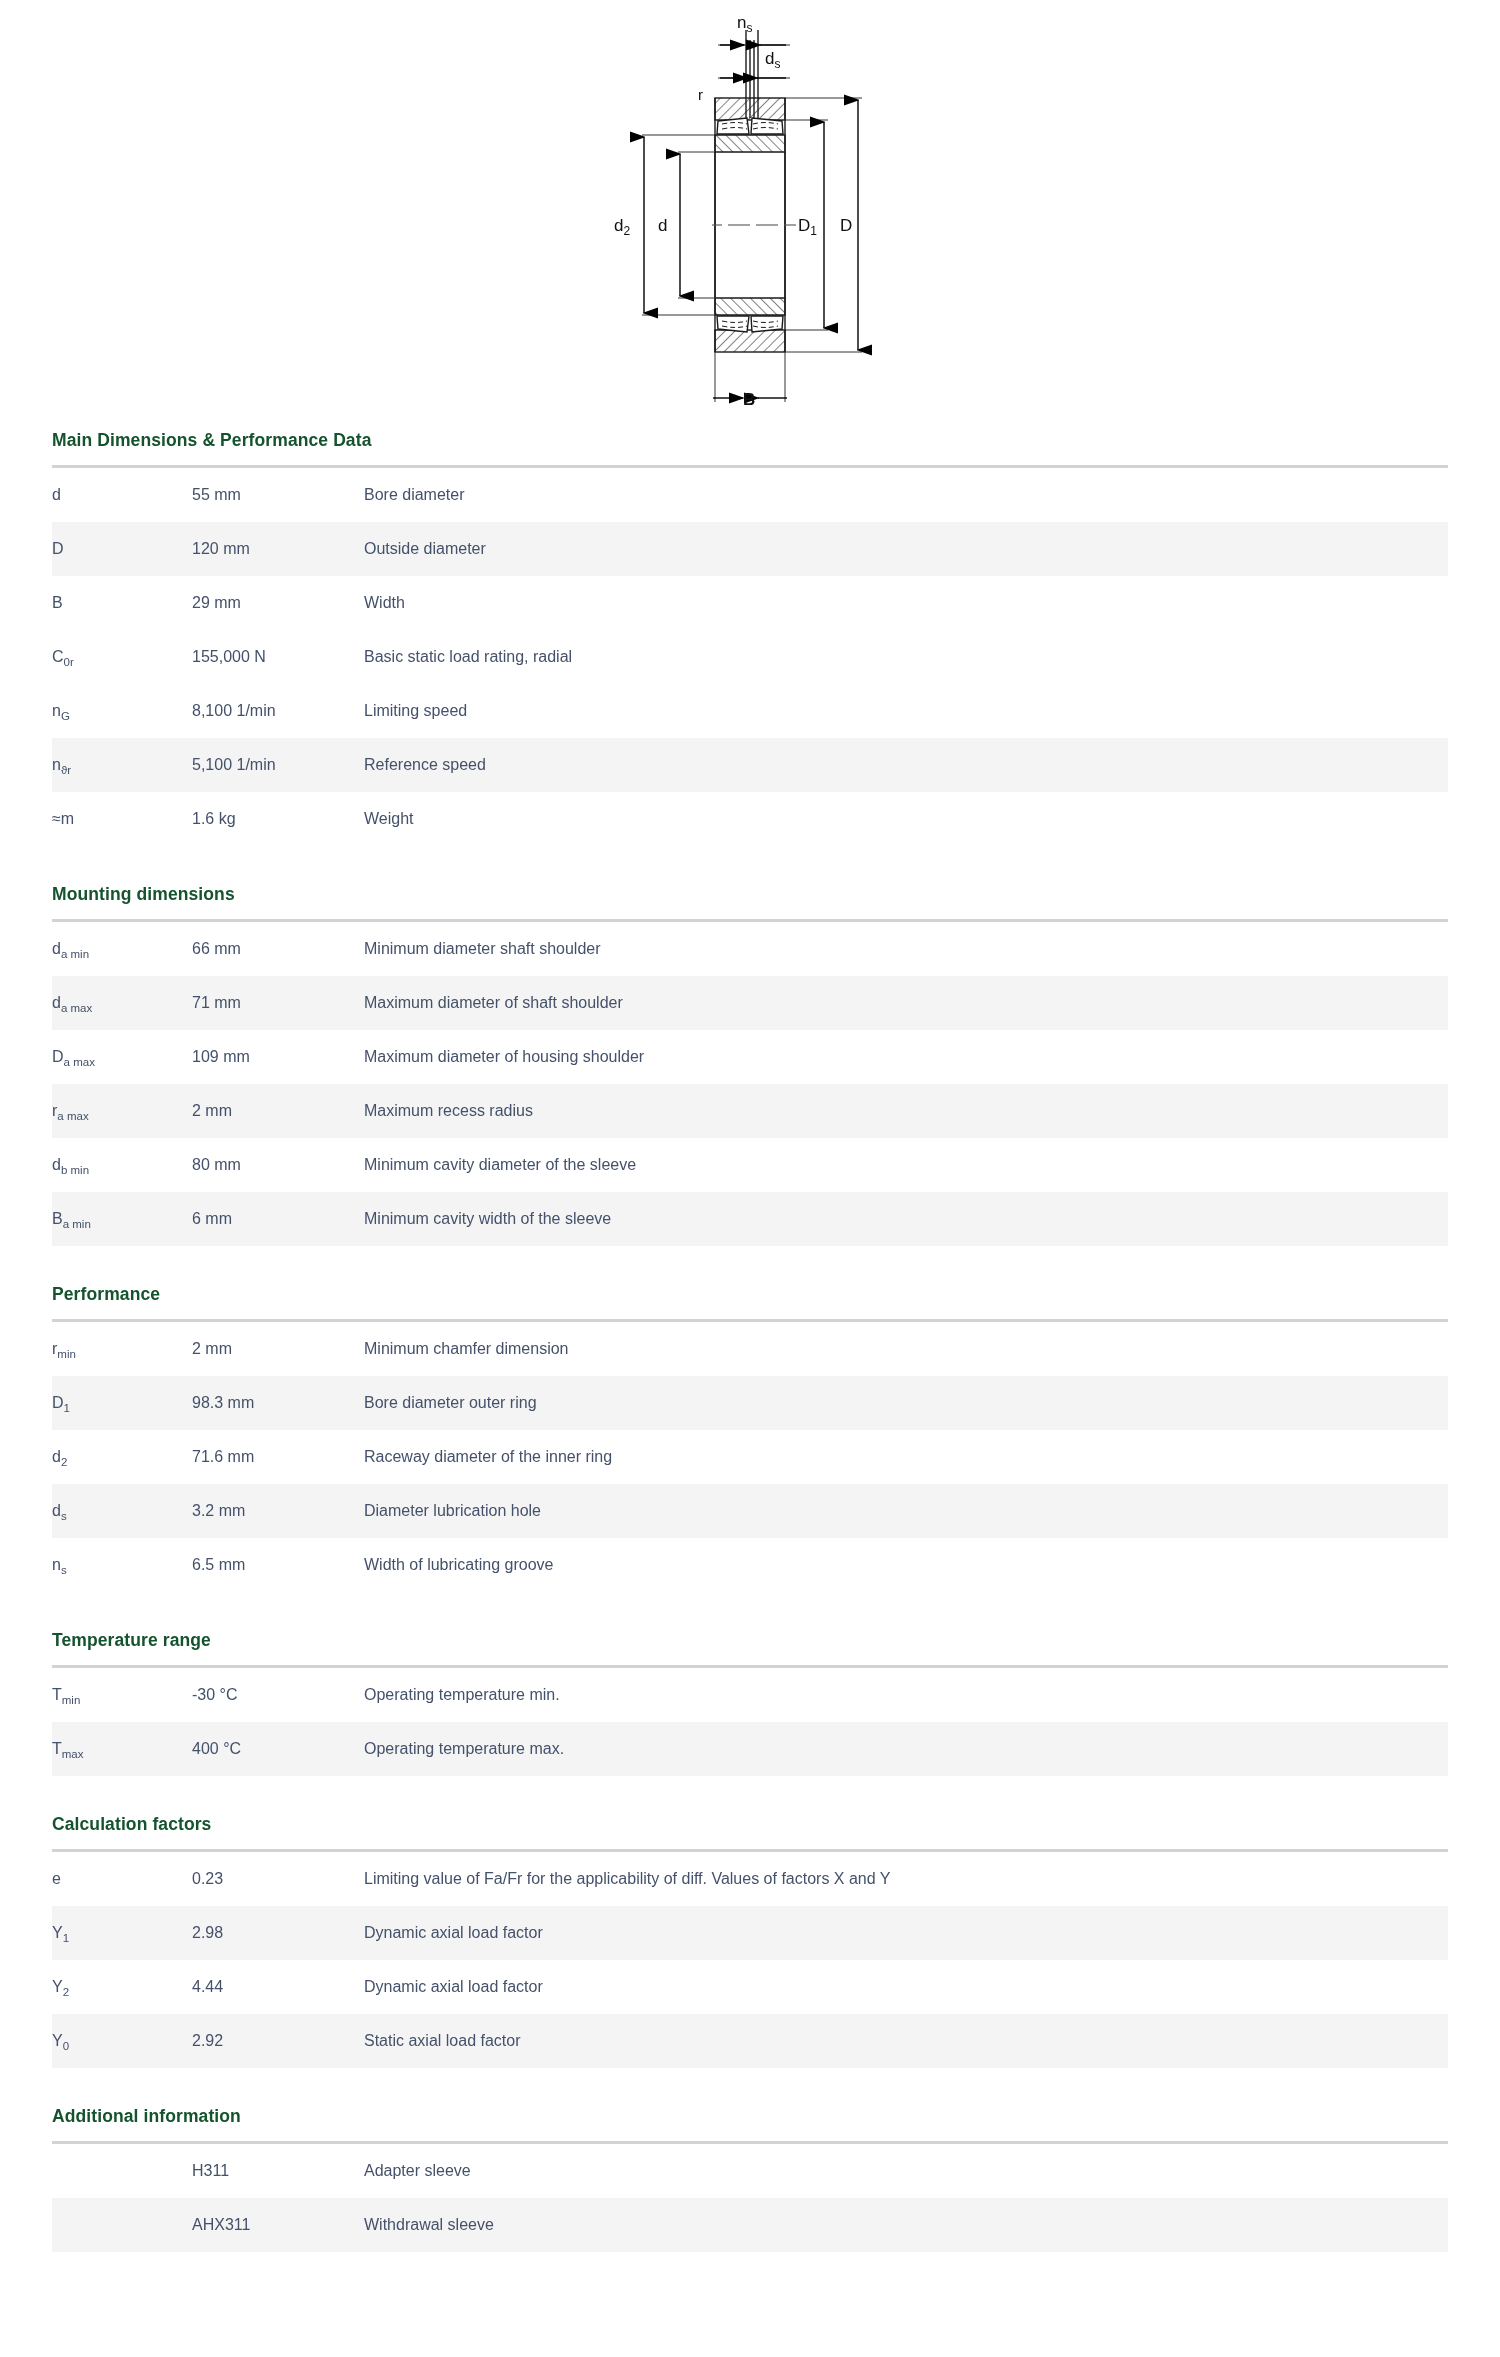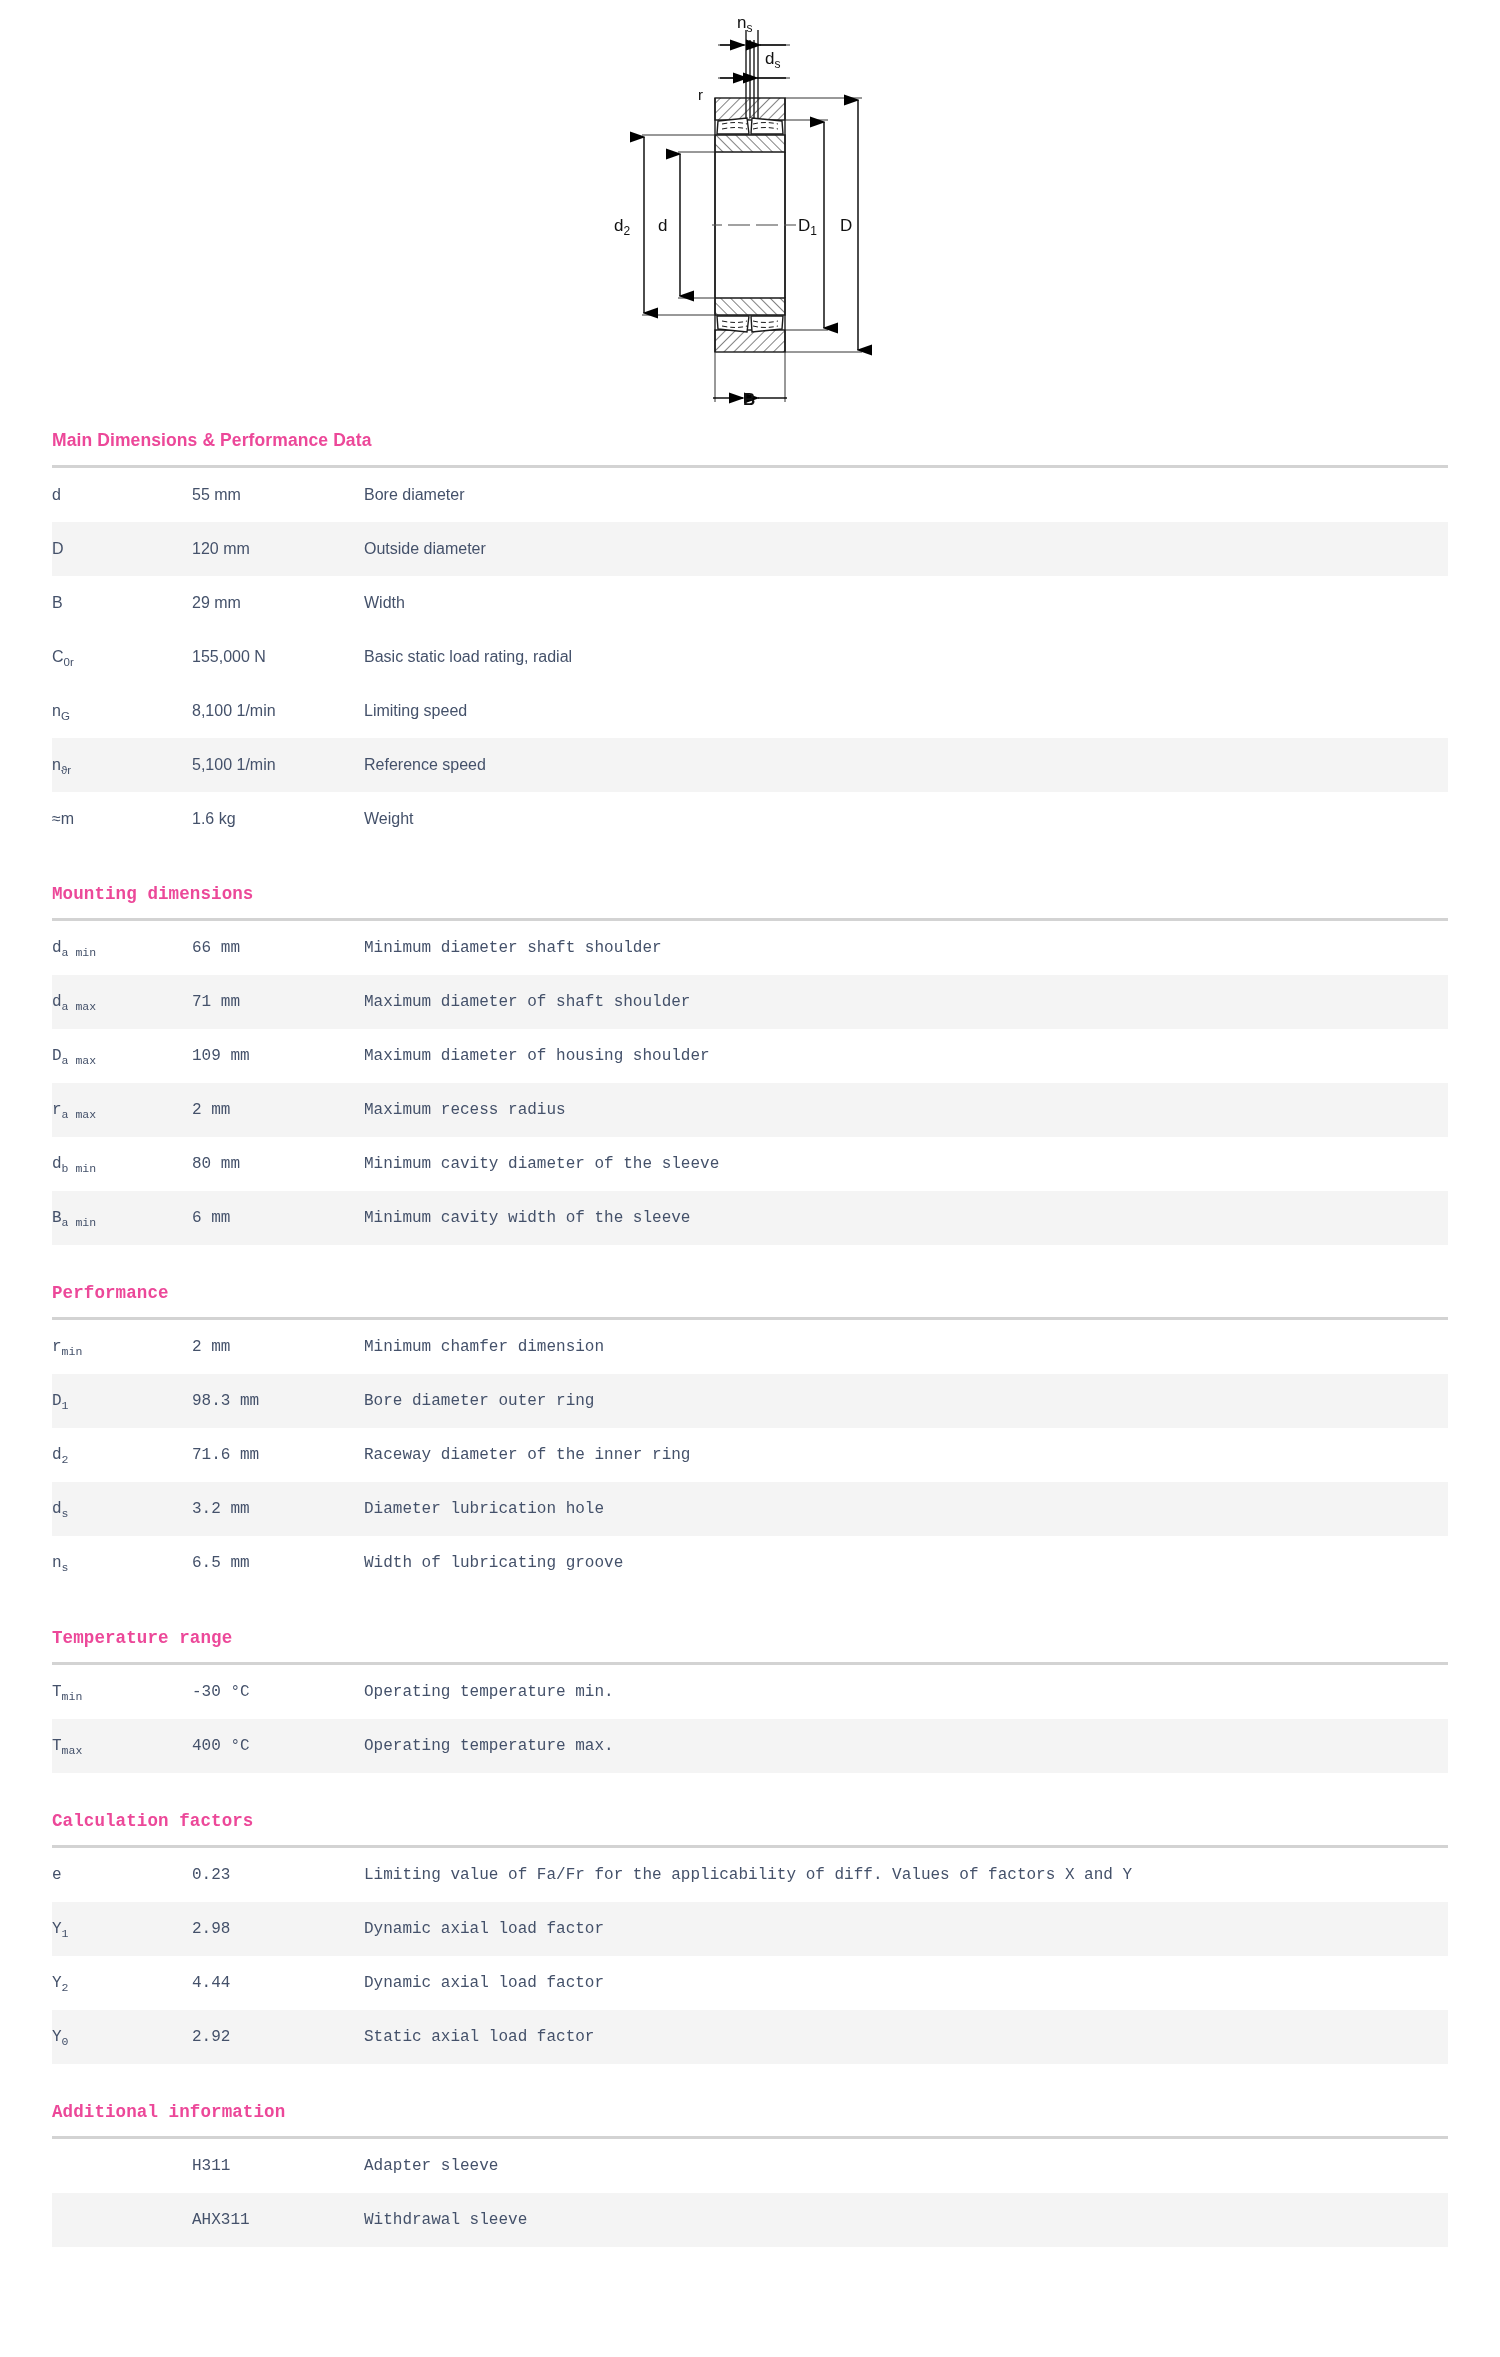--- a/index.html
+++ b/index.html
@@ -32,26 +32,25 @@
   
   .content {
     padding: 0 52px 0 52px;
     width: 1500px;
   }
   .section {
     margin: 0 0 0 0;
   }
   .section + .section {
     margin-top: 38px;
-    font-family: Liberation Mono, monospace;
   }
   .section-title {
     font-size: 17.5px;
     font-weight: bold;
-    color: #ec4899;
+    color: #14532d;
     letter-spacing: 0.1px;
     padding: 0 0 14px 0;
   }
   .section-rule {
     height: 3px;
     background: #d3d3d3;
     width: 100%;
     margin-bottom: 0;
   }
   table.spec {

